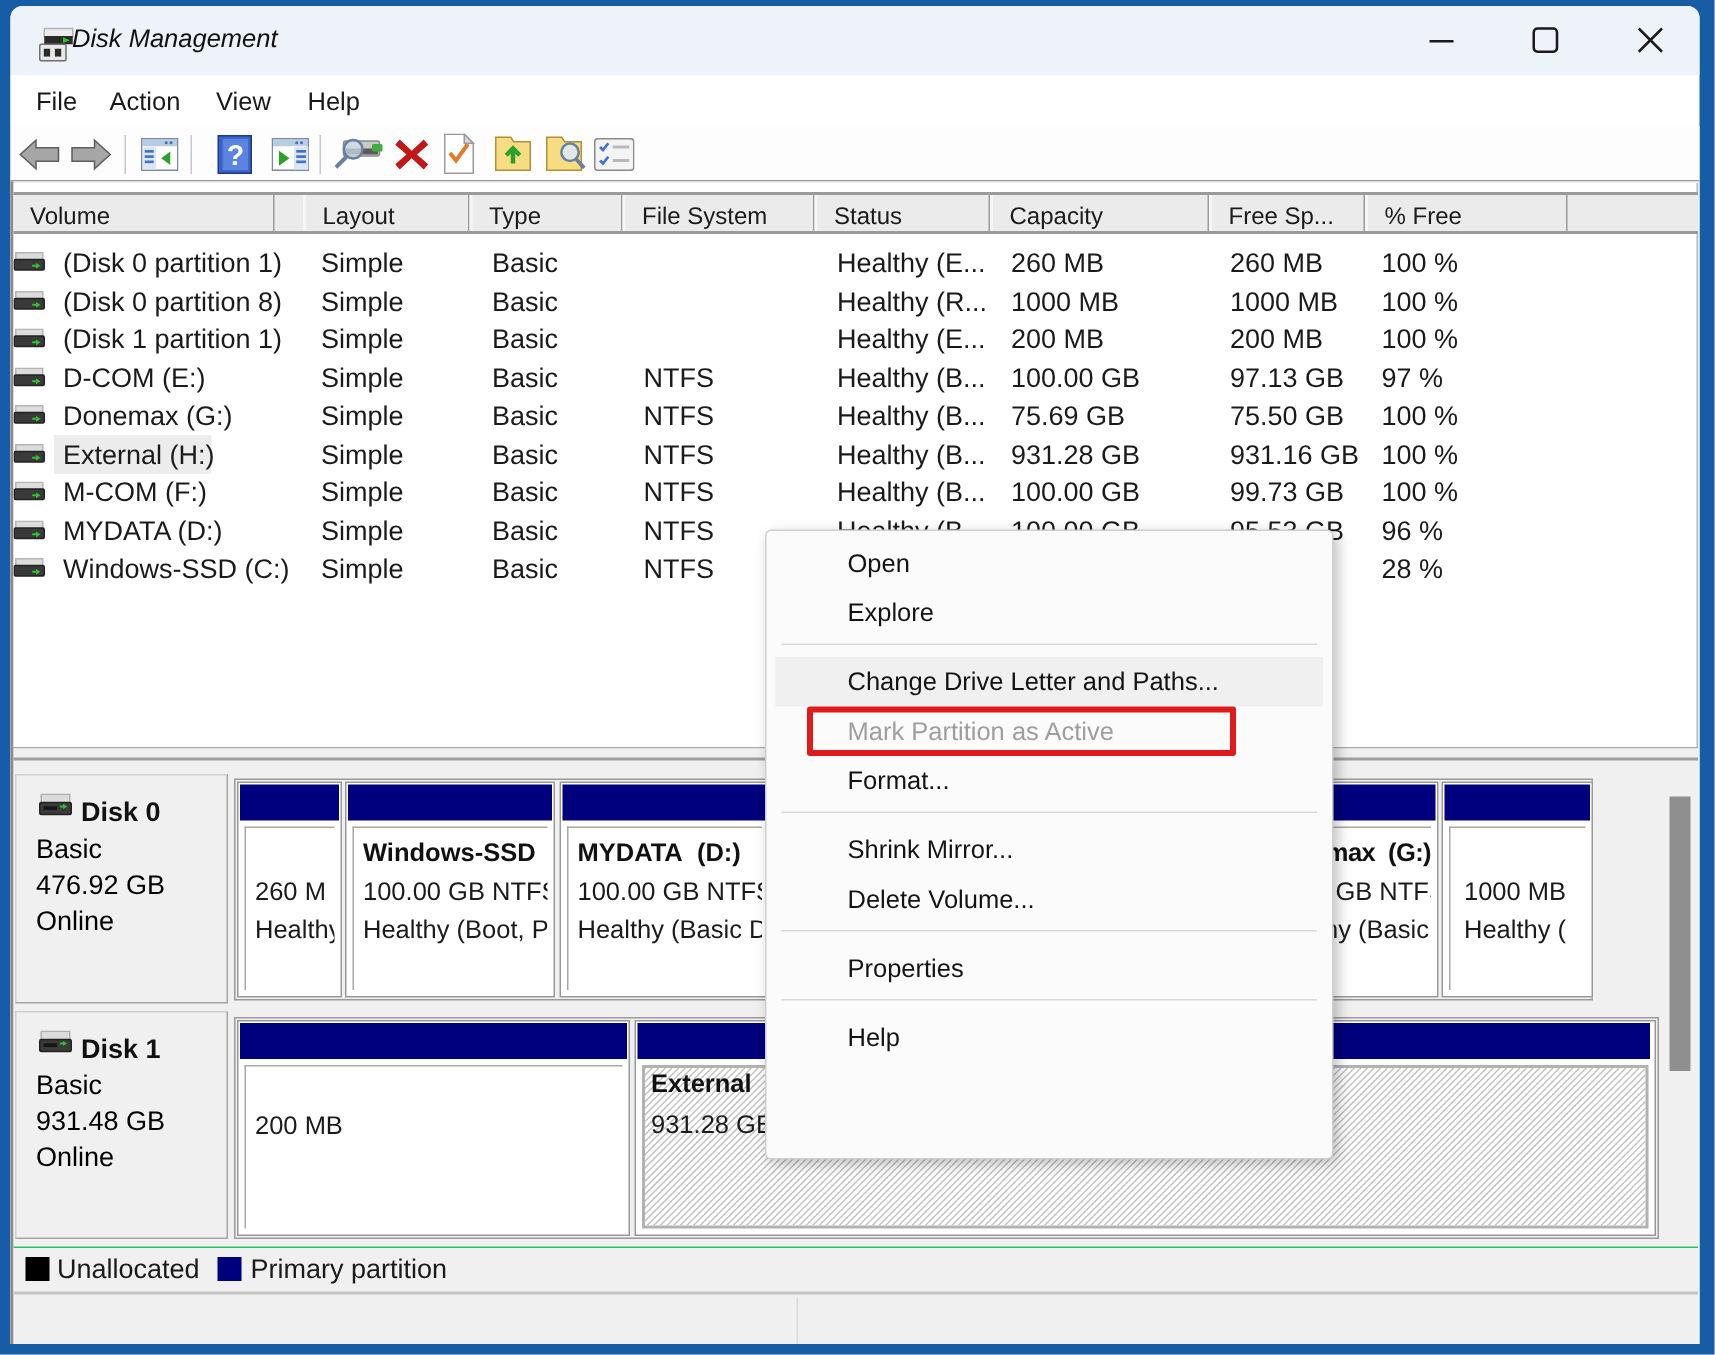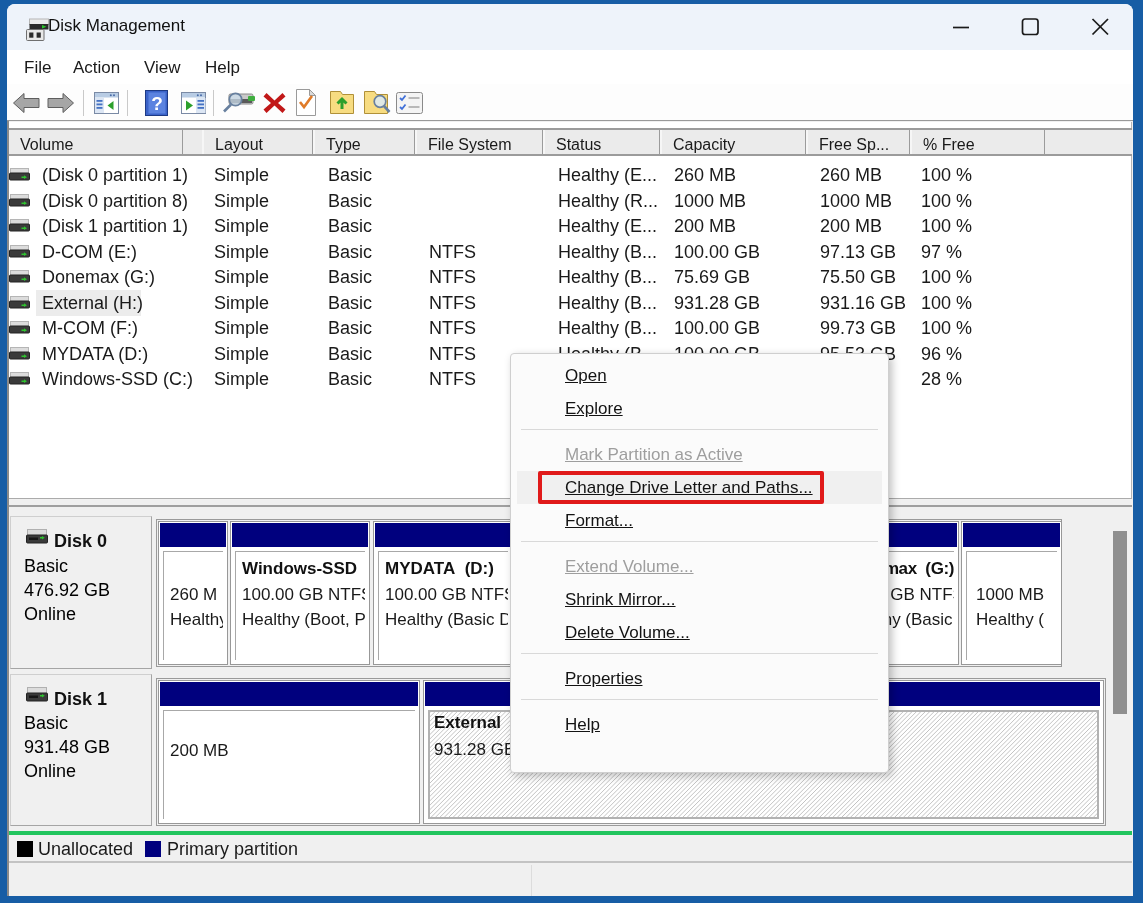--- a/index.html
+++ b/index.html
@@ -1,21 +1,21 @@
 <!DOCTYPE html>
 <html><head>
 <meta charset="utf-8">
 <style>
 * { margin:0; padding:0; box-sizing:border-box; }
 html,body { width:1143px; height:903px; overflow:hidden; }
 body { font-family:"Liberation Sans", sans-serif; background:#175da5; position:relative; }
 .abs { position:absolute; }
 #win { position:absolute; left:7px; top:4px; width:1126px; height:892px;
   background:#fff; border-radius:8px 8px 0 0; }
-#titlebar { position:absolute; left:7px; top:4px; width:1126px; height:46px; background:#eef3fa; border-radius:8px 8px 0 0; }
+#titlebar { position:absolute; left:7px; top:4px; width:1126px; height:46px; background:#eef3fa; border-radius:8px 8px 0 0;font-style:italic; }
 #menubar { position:absolute; left:7px; top:50px; width:1050px; height:34px; background:#fff; font-size:17px; color:#1a1a1a; }
 #menubar span { position:absolute; top:8px; }
 #toolbar { position:absolute; left:7px; top:84px; width:1126px; height:37px; background:#fdfdfd; border-bottom:1px solid #999; }
 .tsep { position:absolute; width:1px; height:26px; background:#c9c9c9; top:90px; }
 #clientframe { position:absolute; left:7px; top:121px; width:1126px; height:775px; border-left:2px solid #8a8a8a; background:#f0f0f0; }
 #list { position:absolute; left:9px; top:122px; width:1123px; height:376px; background:#fff; border-right:1px solid #b5b5b5; }
 #lhead { position:absolute; left:9px; top:128px; width:1123px; height:28px; background:#ebebeb; border-top:2px solid #9b9b9b; border-bottom:2px solid #9b9b9b; font-size:16px; color:#1a1a1a; }
 .hc { position:absolute; top:0px; height:24px; border-right:1px solid #9b9b9b; border-left:2px solid #f6f6f6; line-height:25px; }
 .hc span { position:absolute; left:11px; white-space:nowrap; }
 .hc { line-height:29px; }
@@ -31,30 +31,30 @@
 .dtitle { position:absolute; font-weight:bold; white-space:nowrap; font-size:18px; color:#111; }
 .drow { position:absolute; border:1px solid #9a9a9a; background:#f0f0f0; }
 .part { position:absolute; border:1px solid #989898; background:#fff; }
 .pbar { position:absolute; left:1px; top:1px; right:1px; height:24px; background:#00007e; }
 .pbody { position:absolute; left:4px; top:29px; right:4px; bottom:4px; background:#fff; border-top:1px solid #a8a8a8; border-left:1px solid #a8a8a8; overflow:hidden; }
 .pbody.sel { border:2px solid #b2b2b2; }
 .pt { position:absolute; left:6px; white-space:nowrap; font-size:17px; line-height:19px; color:#1a1a1a; }
 .ptb { font-weight:bold; color:#111; }
 .hatch { background:#fff; }
 .hsvg { position:absolute; left:0; top:0; width:100%; height:100%; }
-#legend { position:absolute; left:9px; top:831px; width:1123px; height:29px; background:#f0f0f0; border-top:4px solid #22c55e; font-size:18px; color:#1a1a1a; line-height:29px; }
+#legend { position:absolute; left:9px; top:831px; width:1123px; height:29px; background:#f0f0f0; border-top:1px solid #22c55e; font-size:18px; color:#1a1a1a; line-height:29px; }
 #statusbar { position:absolute; left:9px; top:861px; width:1123px; height:35px; background:#f0f0f0; border-top:2px solid #c3c3c3; }
 #ctx { position:absolute; left:510px; top:353px; width:379px; height:420px; background:#fbfbfb;
   border:1px solid #cfcfcf; border-radius:4px; box-shadow:3px 3px 9px rgba(0,0,0,0.25); padding-top:5px; font-size:17px; color:#131313; }
 .mi { position:relative; height:33px; line-height:33px; padding-left:54px; white-space:nowrap; }
 .mi.dis { color:#9e9e9e; }
 .msep { height:13px; position:relative; }
 .msep:after { content:""; position:absolute; left:10px; right:10px; top:4px; height:1px; background:#d9d9d9; }
 .mi.hov:before { content:""; position:absolute; left:6px; right:6px; top:0; bottom:0; background:#f0f0f0; }
-.mi span { position:relative;text-decoration:underline; }
+.mi span { position:relative; }
 #redbox { position:absolute; left:538px; top:471px; width:286px; height:33px; border:4px solid #e01a1a; border-radius:2px; }
 .sbthumb { position:absolute; left:1113px; top:531px; width:14px; height:183px; background:#8f8f8f; }
 </style>
 </head>
 <body>
 <div id="win"></div>
 <div id="titlebar">
   <svg class="abs" style="left:19px;top:14px" width="26" height="24" viewBox="0 0 26 24">
     <rect x="3.5" y="1" width="19" height="5.5" fill="#ececec" stroke="#b5b5b5"></rect>
     <rect x="3.5" y="6" width="19" height="5.5" fill="#2b2b2b"></rect>
@@ -504,25 +504,24 @@
   <div class="abs" style="left:136px;top:6px;width:16px;height:16px;background:#00007e"></div>
   <span class="abs" style="left:158px">Primary partition</span>
 </div>
 <div id="statusbar">
     <div style="position:absolute;left:522px;top:2px;width:1px;height:31px;background:#dcdcdc"></div>
   </div>
 <div id="ctx">
   <div class="mi"><span>Open</span></div>
   <div class="mi"><span>Explore</span></div>
   <div class="msep"></div>
+  <div class="mi hov"><span>Change Drive Letter and Paths...</span></div>
   <div class="mi dis"><span>Mark Partition as Active</span></div>
-  <div class="mi hov"><span>Change Drive Letter and Paths...</span></div>
   <div class="mi"><span>Format...</span></div>
   <div class="msep"></div>
-  <div class="mi dis"><span>Extend Volume...</span></div>
   <div class="mi"><span>Shrink Mirror...</span></div>
   <div class="mi"><span>Delete Volume...</span></div>
   <div class="msep"></div>
   <div class="mi"><span>Properties</span></div>
   <div class="msep"></div>
   <div class="mi"><span>Help</span></div>
 </div>
 <div id="redbox"></div>
 
 </body></html>

